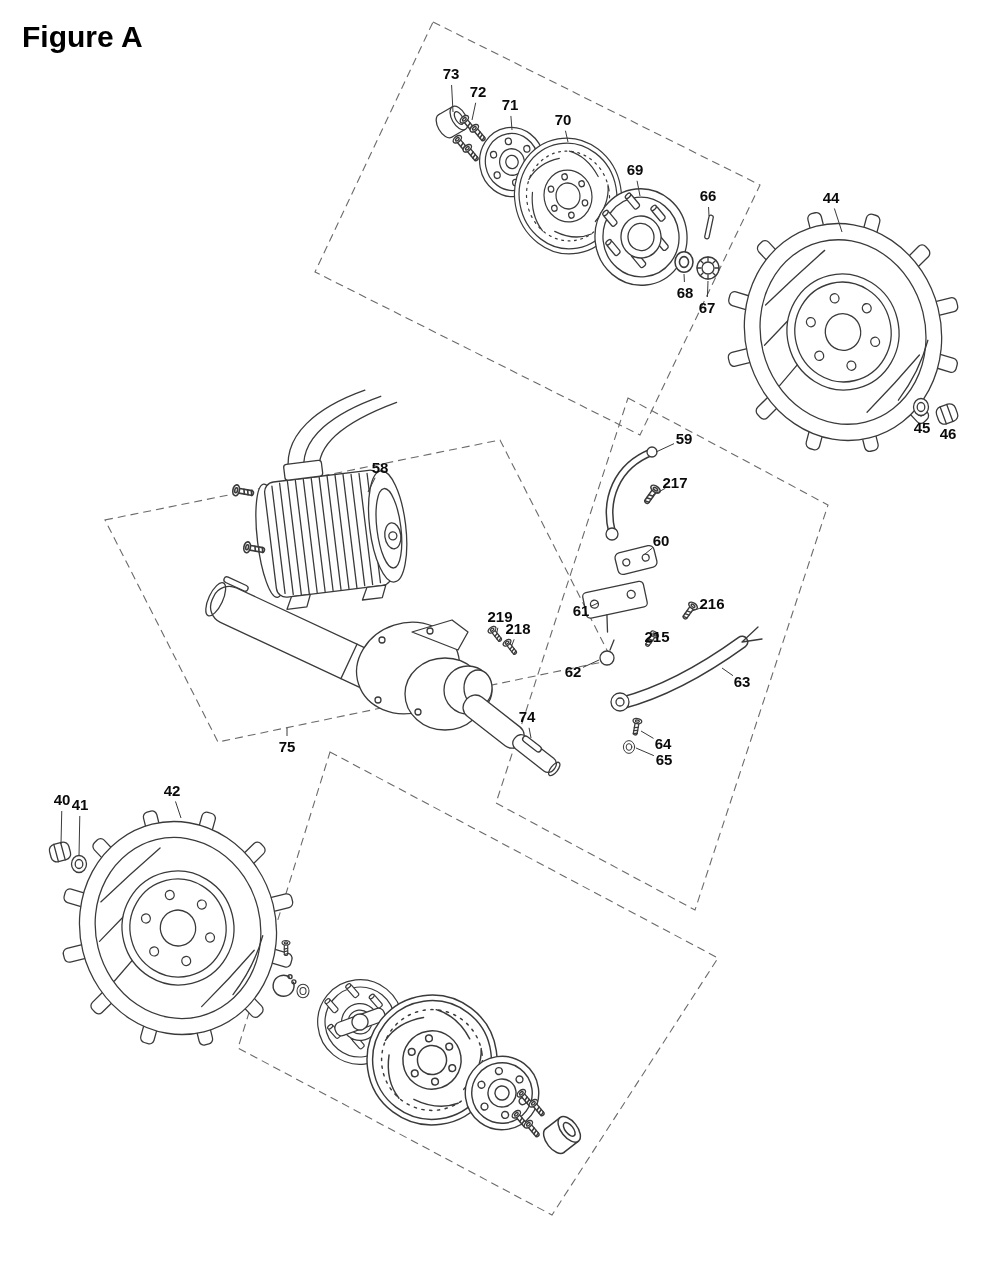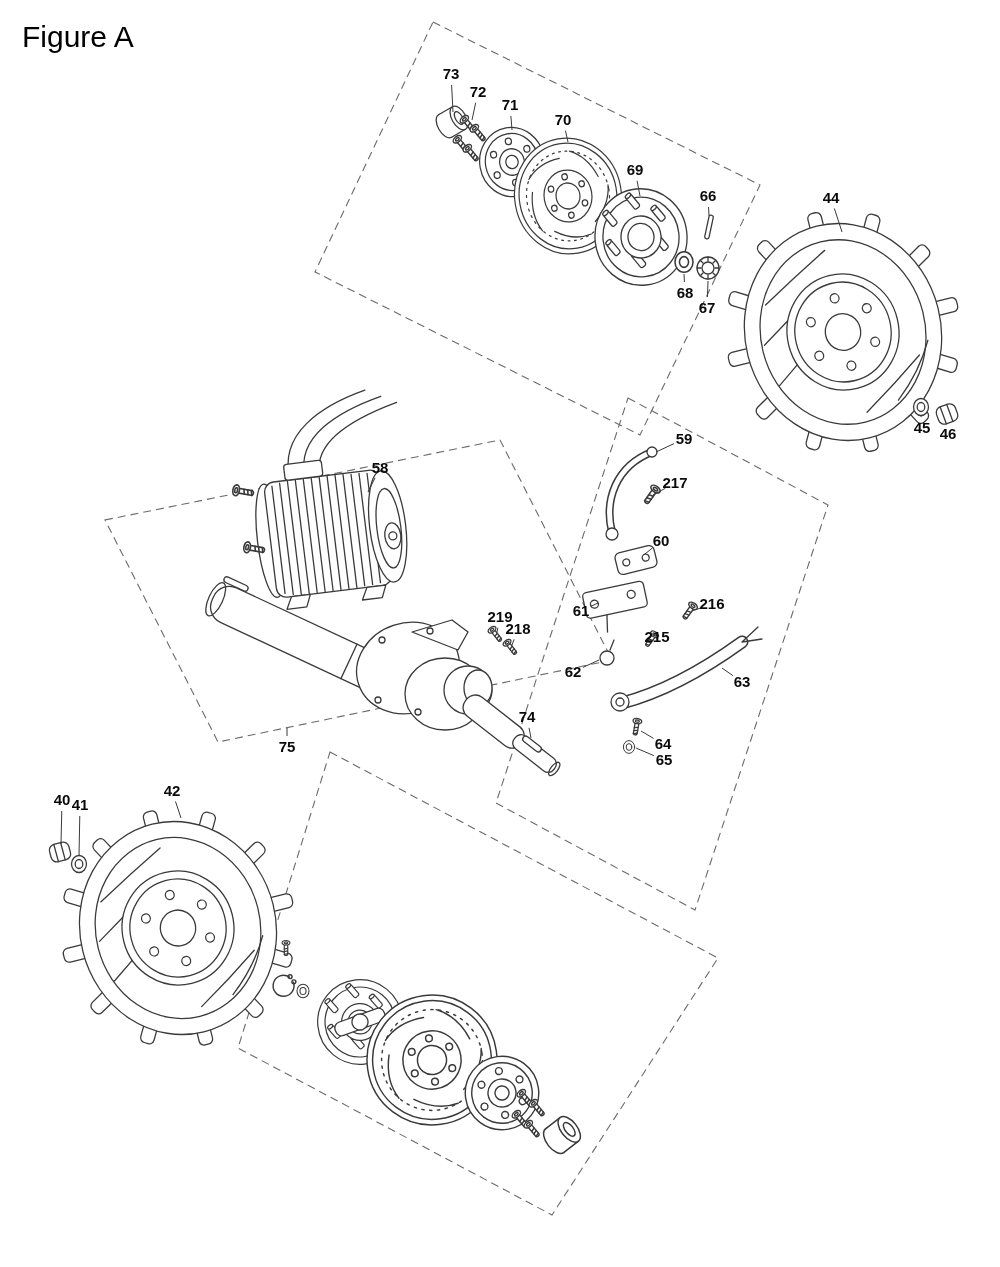--- a/index.html
+++ b/index.html
@@ -1,18 +1,18 @@
 <!DOCTYPE html>
 <html><head>
 <meta charset="utf-8">
 <style>
   html,body{margin:0;padding:0;background:#fff;}
   .page{position:relative;width:1000px;height:1267px;background:#fff;overflow:hidden;
         font-family:"Liberation Sans",sans-serif;}
-  .figure-title{position:absolute;top:20px;left:22px;margin:0;font-size:30px;font-weight:400;color:#000;z-index:2;}
+  .figure-title{position:absolute;top:20px;left:22px;margin:0;font-size:30px;font-weight:700;color:#000;z-index:2;}
   svg.diagram{position:absolute;left:0;top:0;}
   .ln{stroke:#3a3a3a;stroke-width:1.3;fill:none;stroke-linecap:round;stroke-linejoin:round;}
   .fw{fill:#fff;}
   .wf{fill:#fff;stroke:none;}
   .panel{fill:none;stroke:#6a6a6a;stroke-width:1.1;stroke-dasharray:8 5;}
   .leader{stroke:#3a3a3a;stroke-width:1;fill:none;}
   .part-num{font-family:"Liberation Sans",sans-serif;font-size:15px;font-weight:700;fill:#0a0a0a;text-anchor:middle;}
   .tube-o{stroke:#3a3a3a;stroke-width:8;fill:none;stroke-linecap:round;}
   .tube-i{stroke:#fff;stroke-width:5;fill:none;stroke-linecap:round;}
   .tube-o2{stroke:#3a3a3a;stroke-width:13;fill:none;stroke-linecap:round;}

